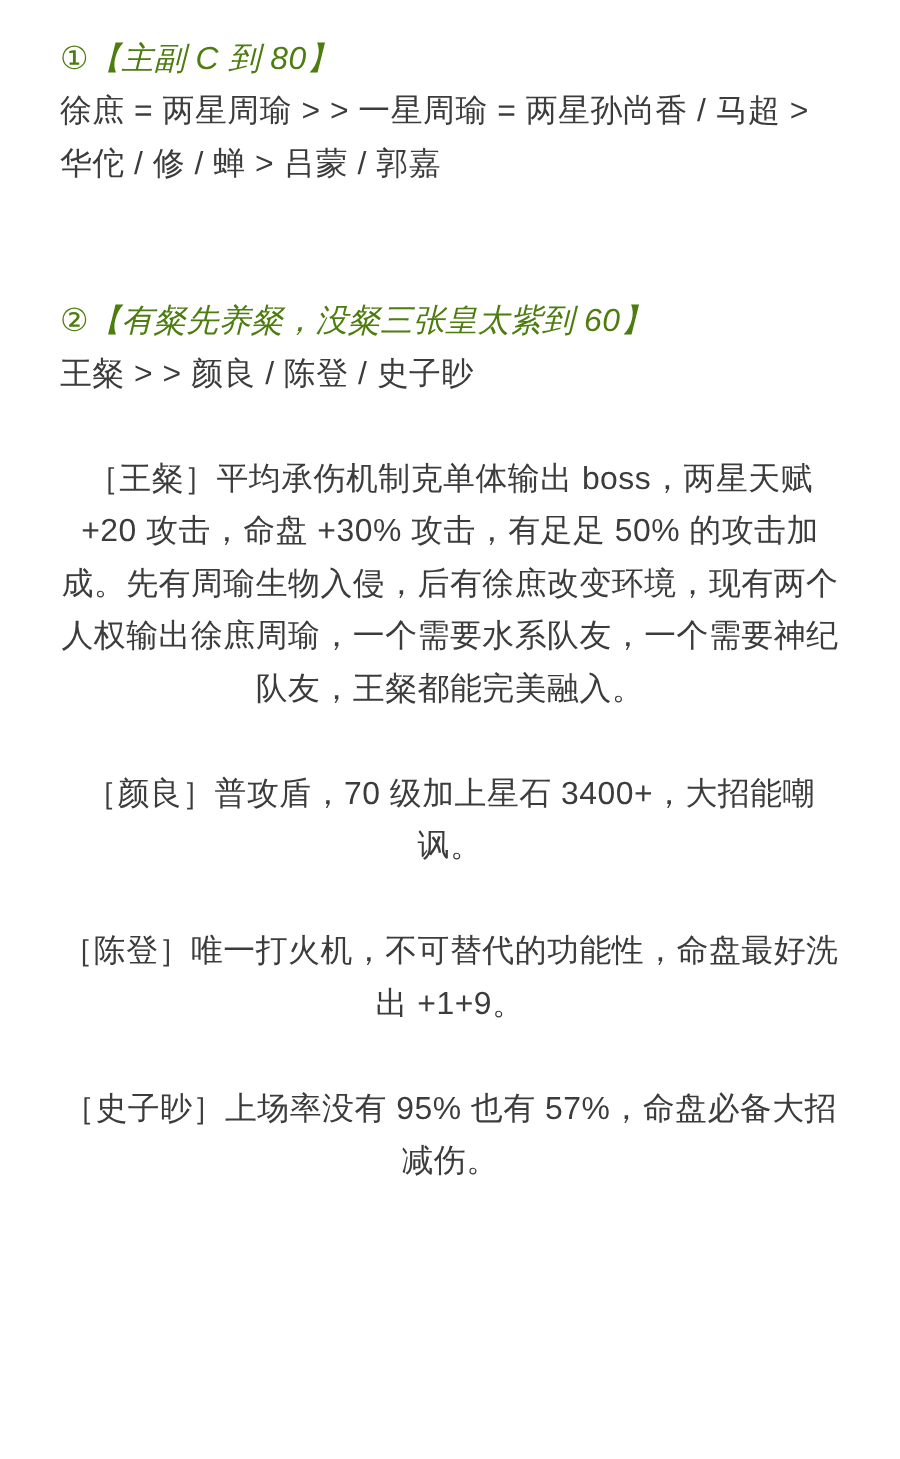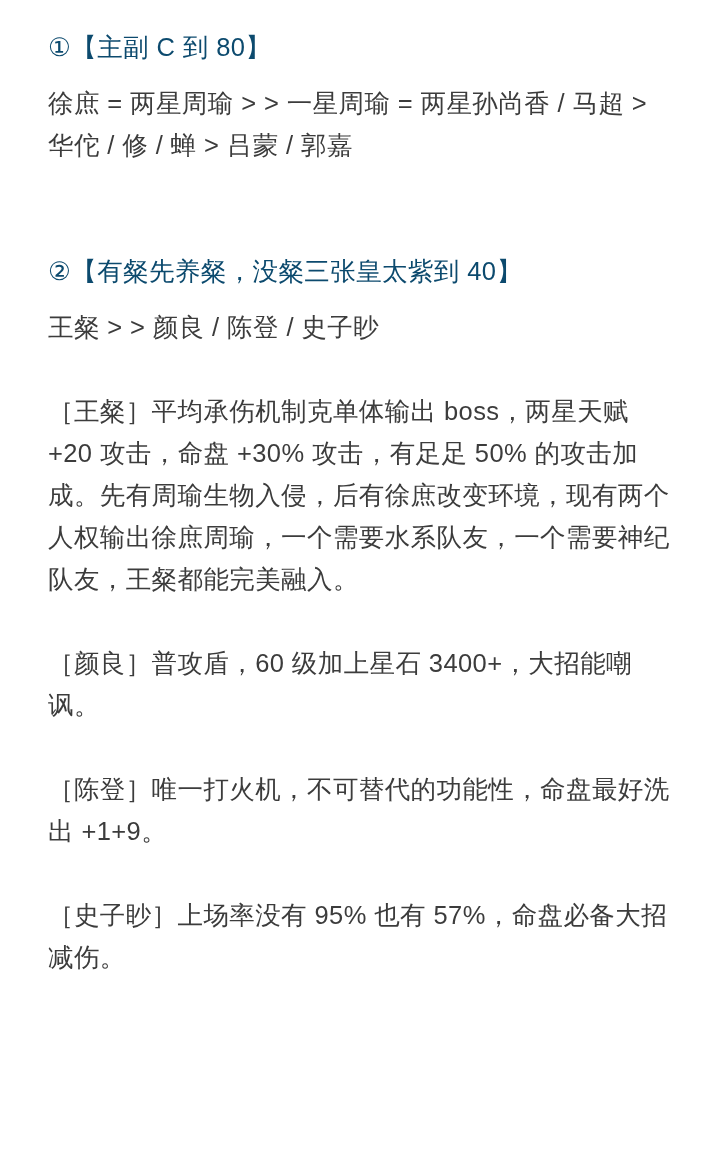--- a/index.html
+++ b/index.html
@@ -21,58 +21,60 @@
     padding: 26px 48px 0 48px;
   }
   .para {
     font-size: 25.5px;
     line-height: 42px;
     letter-spacing: 0.4px;
     color: #3c3c3c;
     word-break: break-word;
   }
   .para + .para {
-    margin-top: 14px;
+    margin-top: 0;
   }
   .spacer-lg {
     height: 42px;
   }
   .spacer-sm {
     height: 42px;
   }
   .heading {
-    color: #0c4a6e;
+    color: #4d7c0f;
+    font-style: italic;
   }
   .indent {
     text-indent: 0;
+    text-align: center;
   }
 </style>
 </head>
 <body>
 
 <div class="page">
 
   <div class="para heading">①【主副 C 到 80】</div>
   <div class="para">徐庶 = 两星周瑜 &gt; &gt; 一星周瑜 = 两星孙尚香 / 马超 &gt; 华佗 / 修 / 蝉 &gt; 吕蒙 / 郭嘉</div>
 
   <div class="spacer-lg"></div>
 
 
   <div class="spacer-lg"></div>
 
-  <div class="para heading">②【有粲先养粲，没粲三张皇太紫到 40】</div>
+  <div class="para heading">②【有粲先养粲，没粲三张皇太紫到 60】</div>
   <div class="para">王粲 &gt; &gt; 颜良 / 陈登 / 史子眇</div>
 
   <div class="spacer-lg"></div>
 
   <div class="para indent">［王粲］平均承伤机制克单体输出 boss，两星天赋 +20 攻击，命盘 +30% 攻击，有足足 50% 的攻击加成。先有周瑜生物入侵，后有徐庶改变环境，现有两个人权输出徐庶周瑜，一个需要水系队友，一个需要神纪队友，王粲都能完美融入。</div>
 
   <div class="spacer-lg"></div>
 
-  <div class="para indent">［颜良］普攻盾，60 级加上星石 3400+，大招能嘲讽。</div>
+  <div class="para indent">［颜良］普攻盾，70 级加上星石 3400+，大招能嘲讽。</div>
 
   <div class="spacer-sm"></div>
 
   <div class="para indent">［陈登］唯一打火机，不可替代的功能性，命盘最好洗出 +1+9。</div>
 
   <div class="spacer-sm"></div>
 
   <div class="para indent">［史子眇］上场率没有 95% 也有 57%，命盘必备大招减伤。</div>
 
 </div>

